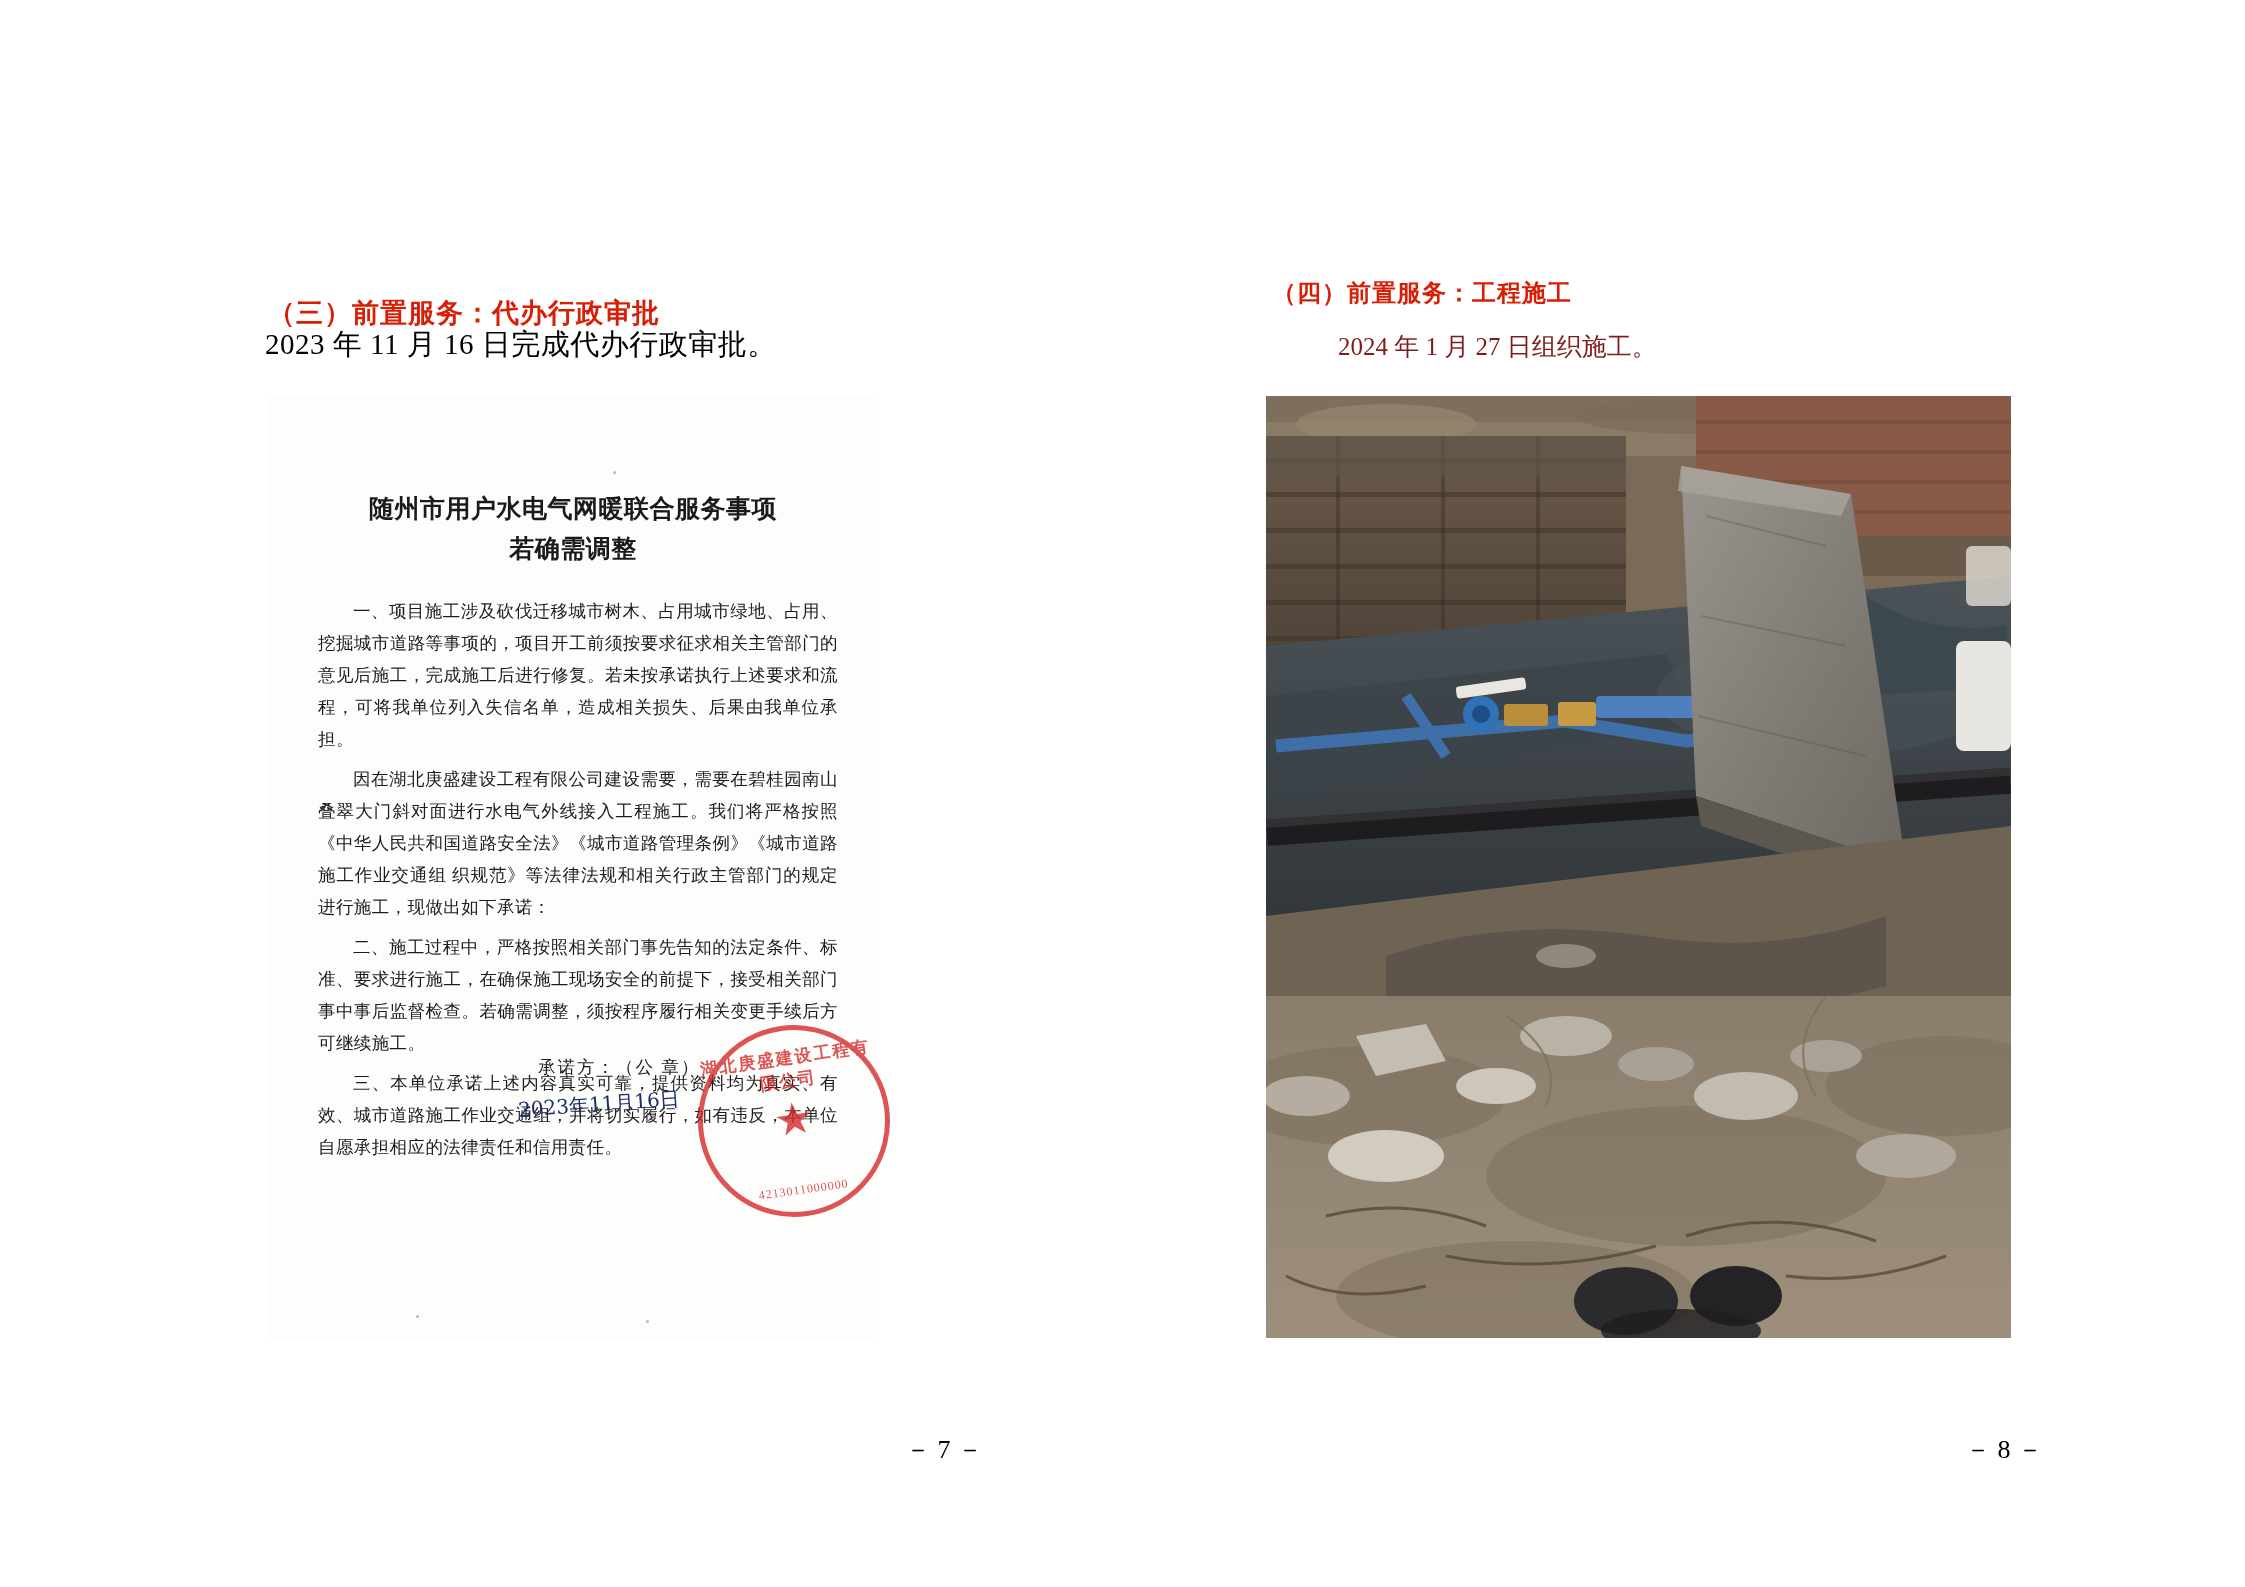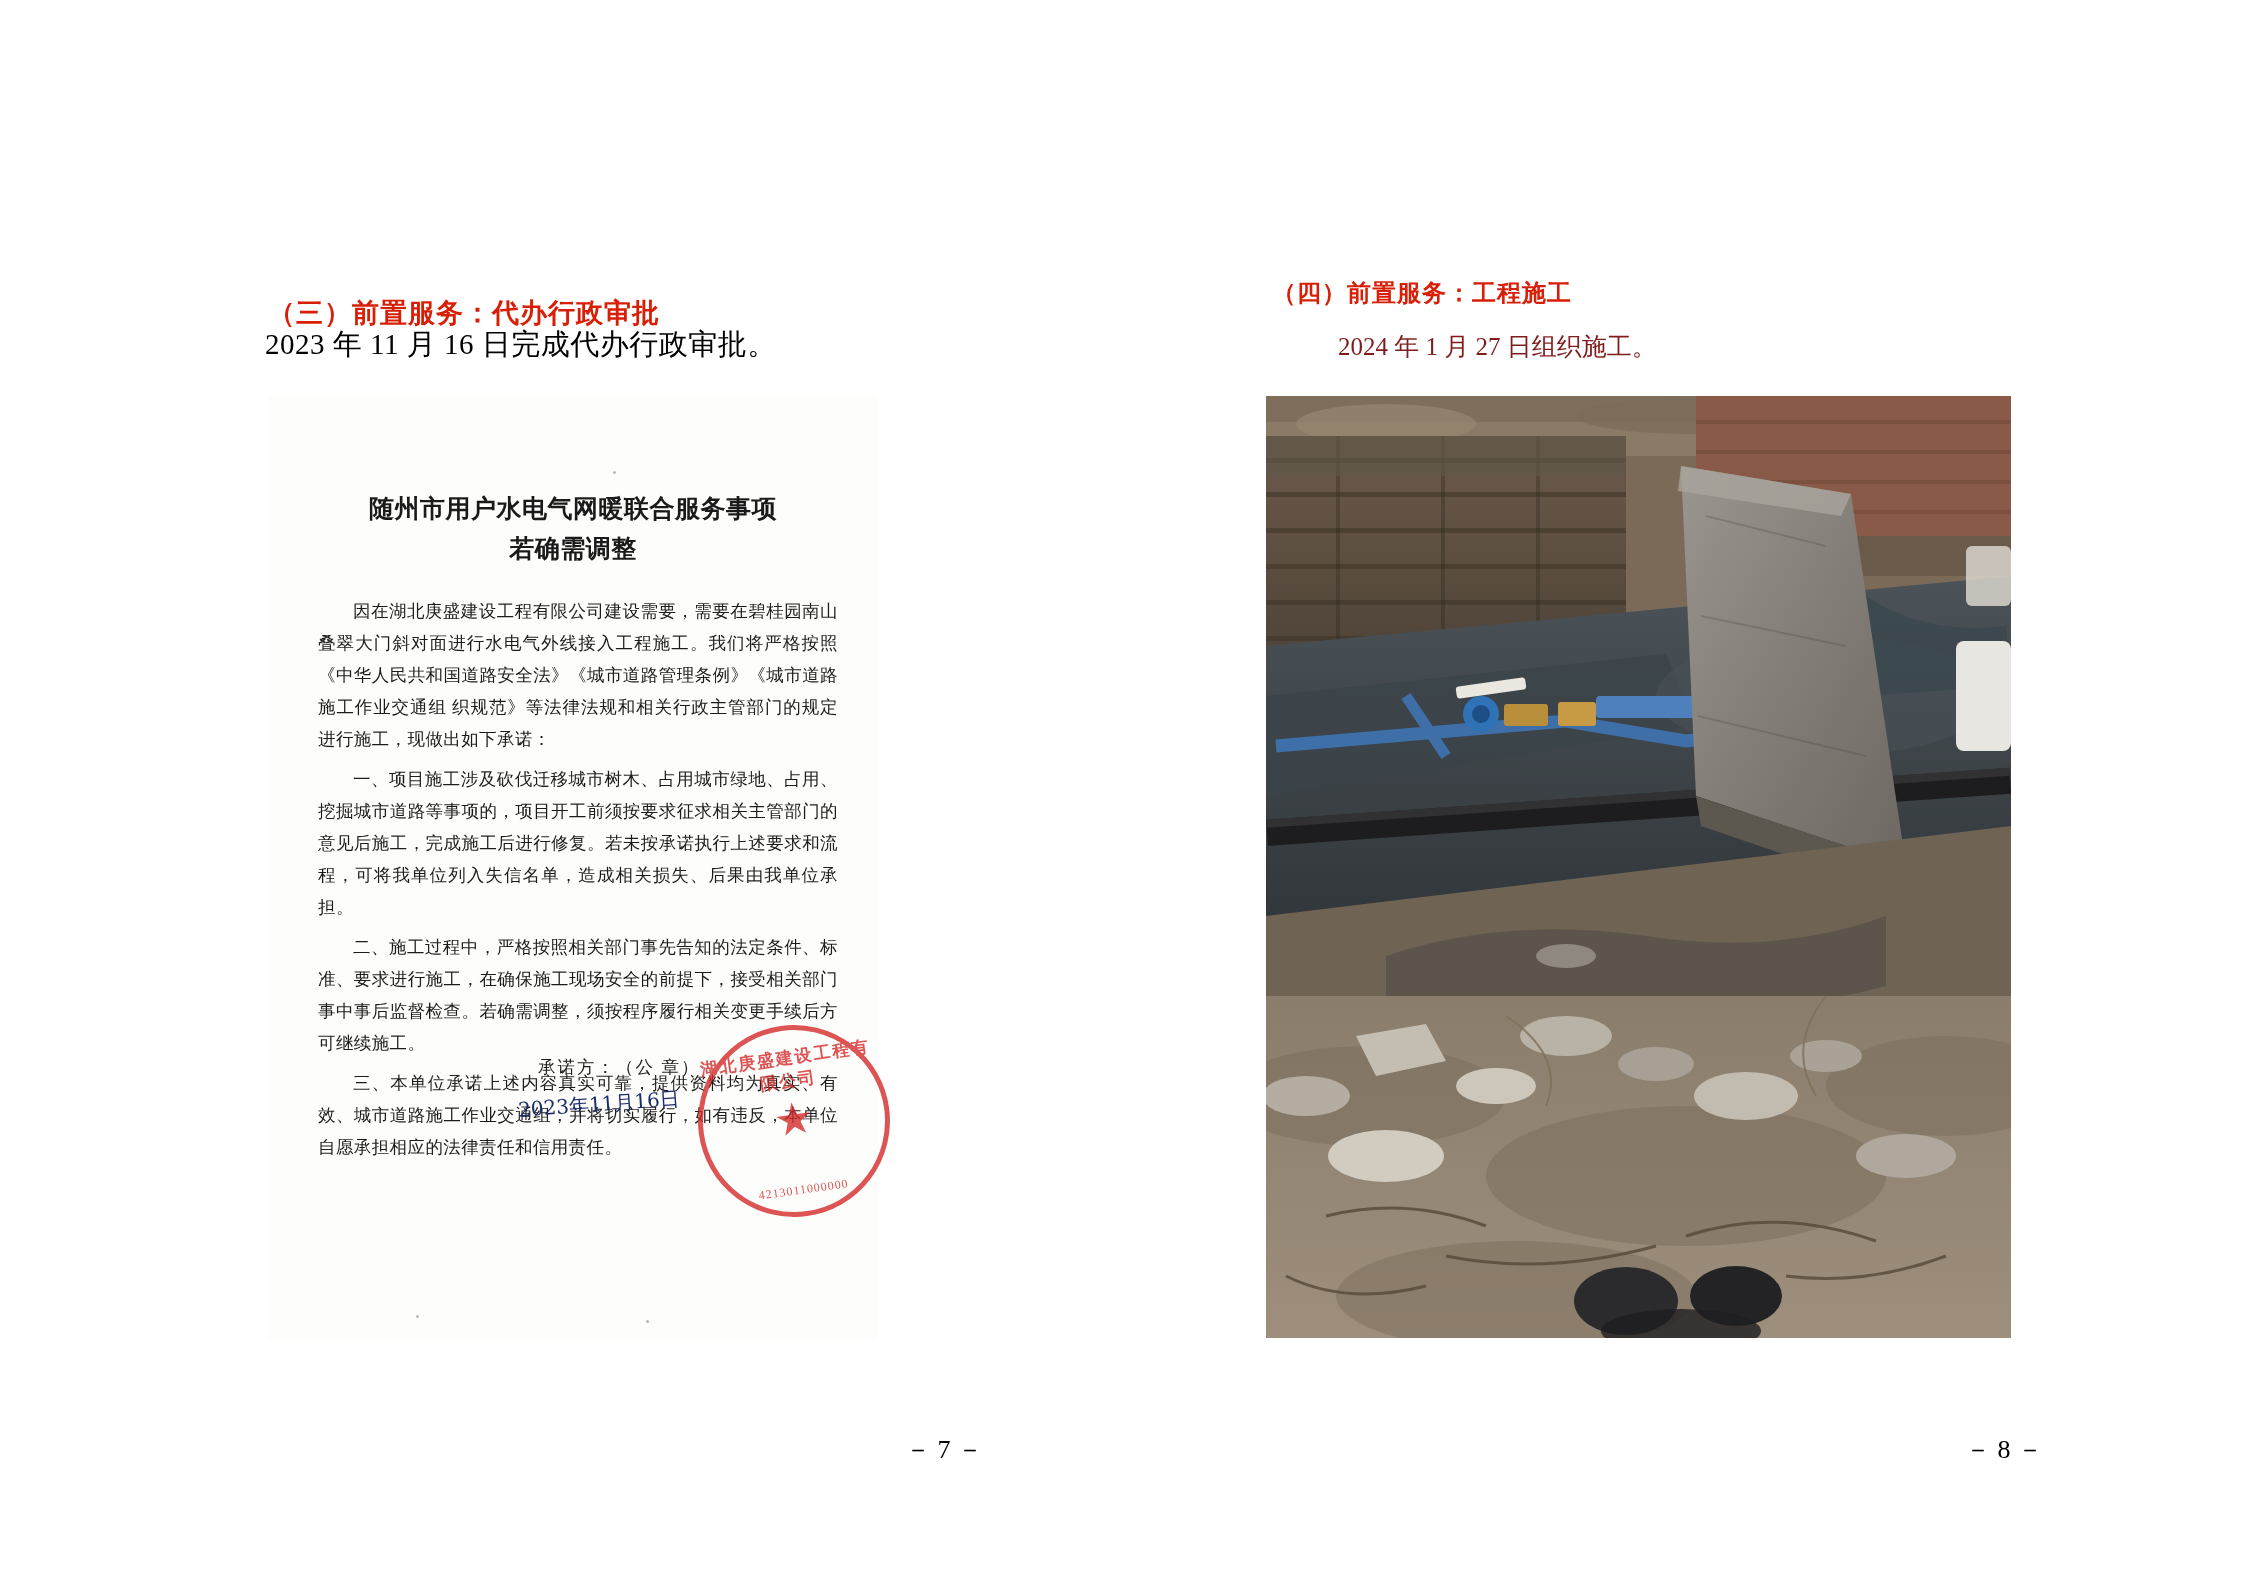--- a/index.html
+++ b/index.html
@@ -212,22 +212,22 @@
     <div class="scan">
 
       <div class="scan-dot" style="left:345px; top:76px;"></div>
       <div class="scan-dot" style="left:148px; top:920px;"></div>
       <div class="scan-dot" style="left:378px; top:925px;"></div>
 
       <div class="scan-title l1">随州市用户水电气网暖联合服务事项</div>
       <div class="scan-title l2">若确需调整</div>
 
       <div class="scan-body">
+        <p>一、项目施工涉及砍伐迁移城市树木、占用城市绿地、占用、挖掘城市道路等事项的，项目开工前须按要求征求相关主管部门的意见后施工，完成施工后进行修复。若未按承诺执行上述要求和流程，可将我单位列入失信名单，造成相关损失、后果由我单位承担。</p>
         <p>因在湖北庚盛建设工程有限公司建设需要，需要在碧桂园南山叠翠大门斜对面进行水电气外线接入工程施工。我们将严格按照《中华人民共和国道路安全法》《城市道路管理条例》《城市道路施工作业交通组 织规范》等法律法规和相关行政主管部门的规定进行施工，现做出如下承诺：</p>
-        <p>一、项目施工涉及砍伐迁移城市树木、占用城市绿地、占用、挖掘城市道路等事项的，项目开工前须按要求征求相关主管部门的意见后施工，完成施工后进行修复。若未按承诺执行上述要求和流程，可将我单位列入失信名单，造成相关损失、后果由我单位承担。</p>
         <p>二、施工过程中，严格按照相关部门事先告知的法定条件、标准、要求进行施工，在确保施工现场安全的前提下，接受相关部门事中事后监督检查。若确需调整，须按程序履行相关变更手续后方可继续施工。</p>
         <p>三、本单位承诺上述内容真实可靠，提供资料均为真实、有效、城市道路施工作业交通组，并将切实履行，如有违反，本单位自愿承担相应的法律责任和信用责任。</p>
       </div>
 
       <div class="sign-block">
         <div class="sign-line1">承诺方：（公 章）</div>
         <div class="hand-date">2023年11月16日</div>
 
         <div class="seal">
           <div class="seal-text-top">湖北庚盛建设工程有限公司</div>

